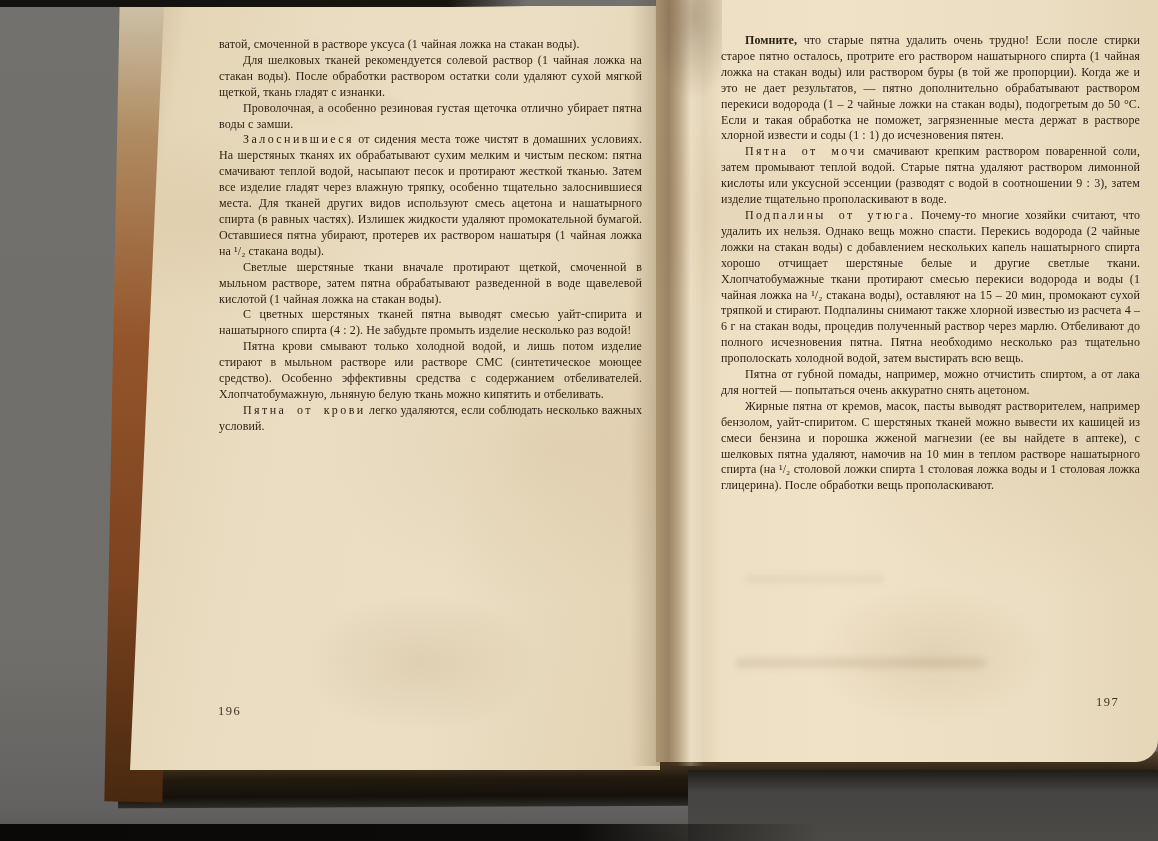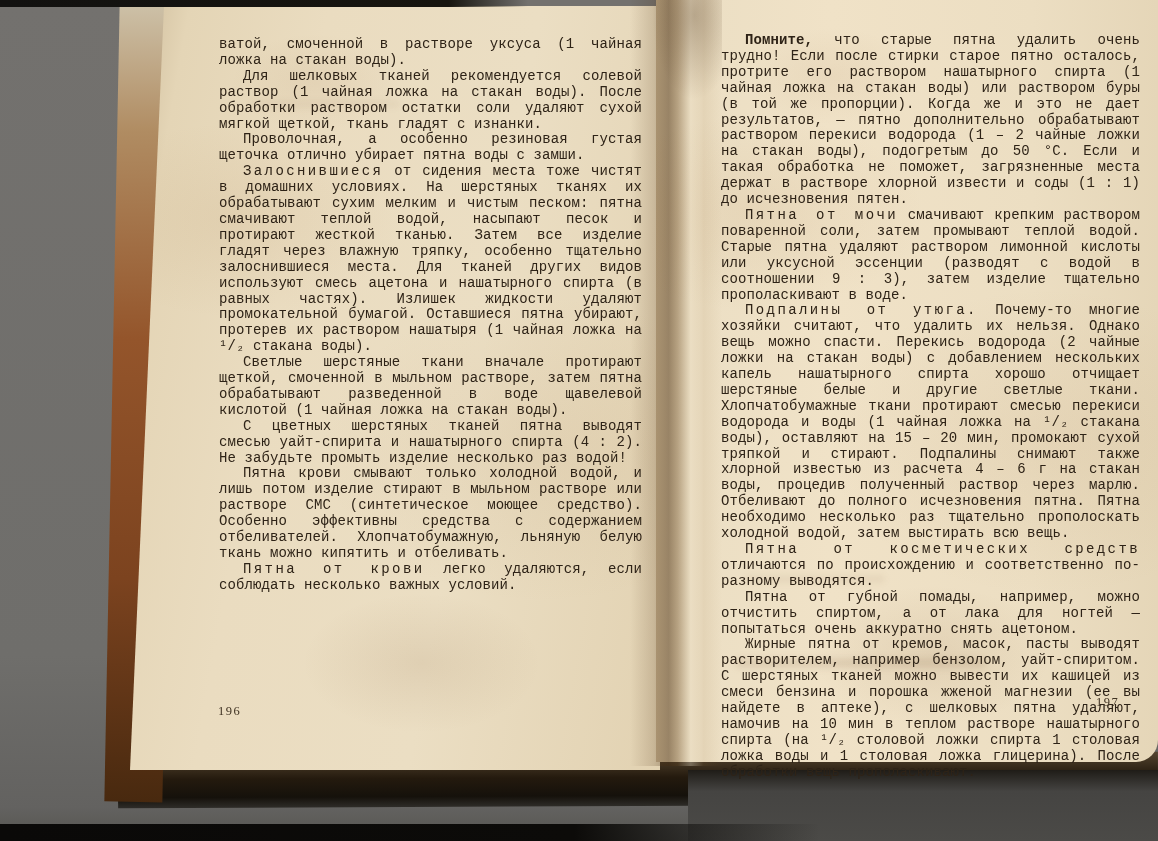--- a/index.html
+++ b/index.html
@@ -37,22 +37,22 @@
       radial-gradient(120px 70px at 35% 10%, rgba(150,105,60,0.08), transparent 70%); }
   
   .gutter { position:absolute; left:630px; top:0; width:92px; height:766px; z-index:4; pointer-events:none;
     background:
       radial-gradient(60px 120px at 70% 2%, rgba(70,45,20,0.30), transparent 70%),
       linear-gradient(to right,
         rgba(70,45,20,0) 0%, rgba(80,52,24,0.18) 26%, rgba(66,42,18,0.38) 42%,
         rgba(96,66,32,0.26) 52%, rgba(255,246,224,0.30) 66%, rgba(150,110,60,0.10) 80%,
         rgba(70,45,20,0) 100%); }
   
-  .textcol { position:absolute; z-index:5; color:#2e2317; font-size:14px; line-height:15.9px;
-    text-align:justify; letter-spacing:0.1px;font-family:Liberation Mono, monospace; }
+  .textcol { position:absolute; z-index:5; color:#2e2317; font-size:12px; line-height:15.9px;
+    text-align:justify; letter-spacing:0.1px; }
   .text-left  { left:219px; top:37px; width:423px; }
   .text-right { left:721px; top:33px; width:419px; }
   .textcol p { margin:0; text-indent:24px; }
   .textcol p.noindent { text-indent:0; }
   .seg-spaced { letter-spacing:2.4px; word-spacing:5px; }
   .seg-bold { font-weight:bold; }
   .page-number { position:absolute; z-index:5; color:#3f3222; font-size:12.5px; letter-spacing:1.5px; }
   .pn-left  { left:218px; top:704px; }
   .pn-right { left:1096px; top:695px; }
   .ghost { position:absolute; z-index:4; background:rgba(140,110,78,0.16); filter:blur(3px);
@@ -93,21 +93,20 @@
       <p><span>Светлые шерстяные ткани вначале протирают щеткой, смоченной в мыльном растворе, затем пятна обрабатывают разведенной в воде щавелевой кислотой (1 чайная ложка на стакан воды).</span></p>
       <p><span>С цветных шерстяных тканей пятна выводят смесью уайт-спирита и нашатырного спирта (4 : 2). Не забудьте промыть изделие несколько раз водой!</span></p>
       <p><span>Пятна крови смывают только холодной водой, и лишь потом изделие стирают в мыльном растворе или растворе СМС (синтетическое моющее средство). Особенно эффективны средства с содержанием отбеливателей. Хлопчатобумажную, льняную белую ткань можно кипятить и отбеливать.</span></p>
       <p><span class="seg-spaced">Пятна от крови</span><span> легко удаляются, если соблюдать несколько важных условий.</span></p>
     </div>
 
   <div class="textcol text-right">
       <p><span class="seg-bold">Помните,</span><span> что старые пятна удалить очень трудно! Если после стирки старое пятно осталось, протрите его раствором нашатырного спирта (1 чайная ложка на стакан воды) или раствором буры (в той же пропорции). Когда же и это не дает результатов, — пятно дополнительно обрабатывают раствором перекиси водорода (1 – 2 чайные ложки на стакан воды), подогретым до 50 °С. Если и такая обработка не поможет, загрязненные места держат в растворе хлорной извести и соды (1 : 1) до исчезновения пятен.</span></p>
       <p><span class="seg-spaced">Пятна от мочи</span><span> смачивают крепким раствором поваренной соли, затем промывают теплой водой. Старые пятна удаляют раствором лимонной кислоты или уксусной эссенции (разводят с водой в соотношении 9 : 3), затем изделие тщательно прополаскивают в воде.</span></p>
       <p><span class="seg-spaced">Подпалины от утюга.</span><span> Почему-то многие хозяйки считают, что удалить их нельзя. Однако вещь можно спасти. Перекись водорода (2 чайные ложки на стакан воды) с добавлением нескольких капель нашатырного спирта хорошо отчищает шерстяные белые и другие светлые ткани. Хлопчатобумажные ткани протирают смесью перекиси водорода и воды (1 чайная ложка на ¹/₂ стакана воды), оставляют на 15 – 20 мин, промокают сухой тряпкой и стирают. Подпалины снимают также хлорной известью из расчета 4 – 6 г на стакан воды, процедив полученный раствор через марлю. Отбеливают до полного исчезновения пятна. Пятна необходимо несколько раз тщательно прополоскать холодной водой, затем выстирать всю вещь.</span></p>
-      <p><span class="seg-spaced">Пятна от косметических средств</span><span> отличаются по происхождению и соответственно по-разному выводятся.</span></p>
       <p><span>Пятна от губной помады, например, можно отчистить спиртом, а от лака для ногтей — попытаться очень аккуратно снять ацетоном.</span></p>
       <p><span>Жирные пятна от кремов, масок, пасты выводят растворителем, например бензолом, уайт-спиритом. С шерстяных тканей можно вывести их кашицей из смеси бензина и порошка жженой магнезии (ее вы найдете в аптеке), с шелковых пятна удаляют, намочив на 10 мин в теплом растворе нашатырного спирта (на ¹/₂ столовой ложки спирта 1 столовая ложка воды и 1 столовая ложка глицерина). После обработки вещь прополаскивают.</span></p>
     </div>
 
   <div class="page-number pn-left">196</div>
   <div class="page-number pn-right">197</div>
 
   <div class="top-strip"></div>
 </div>
 

